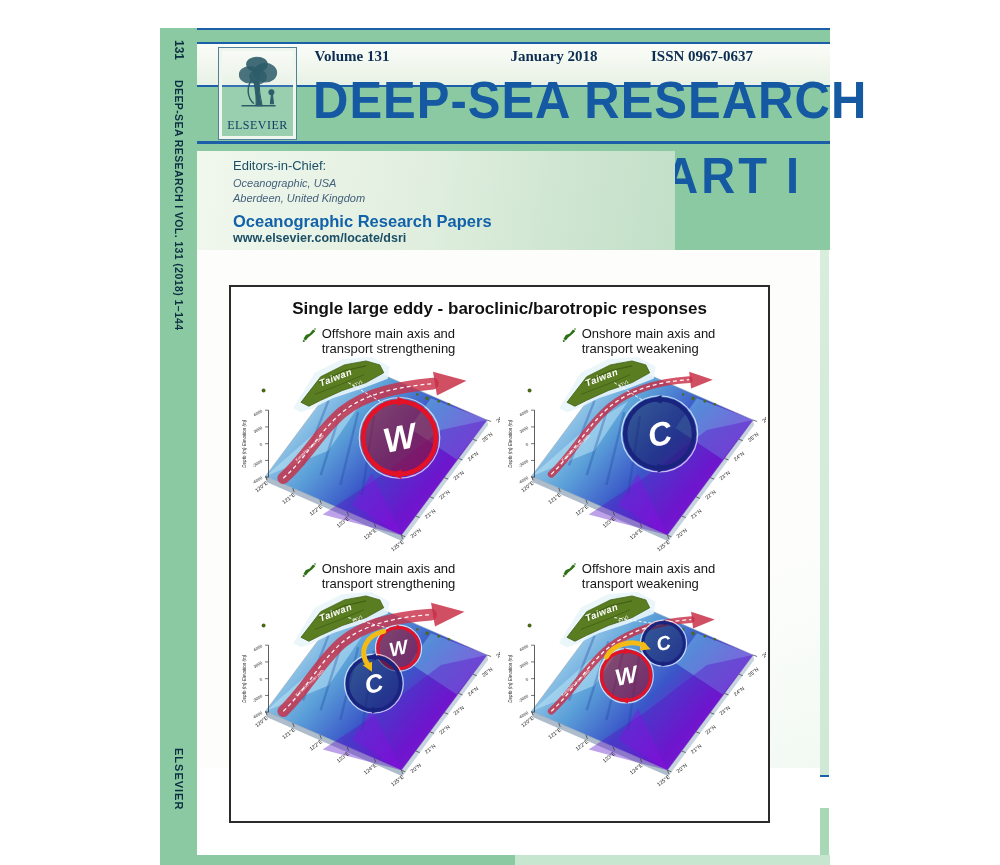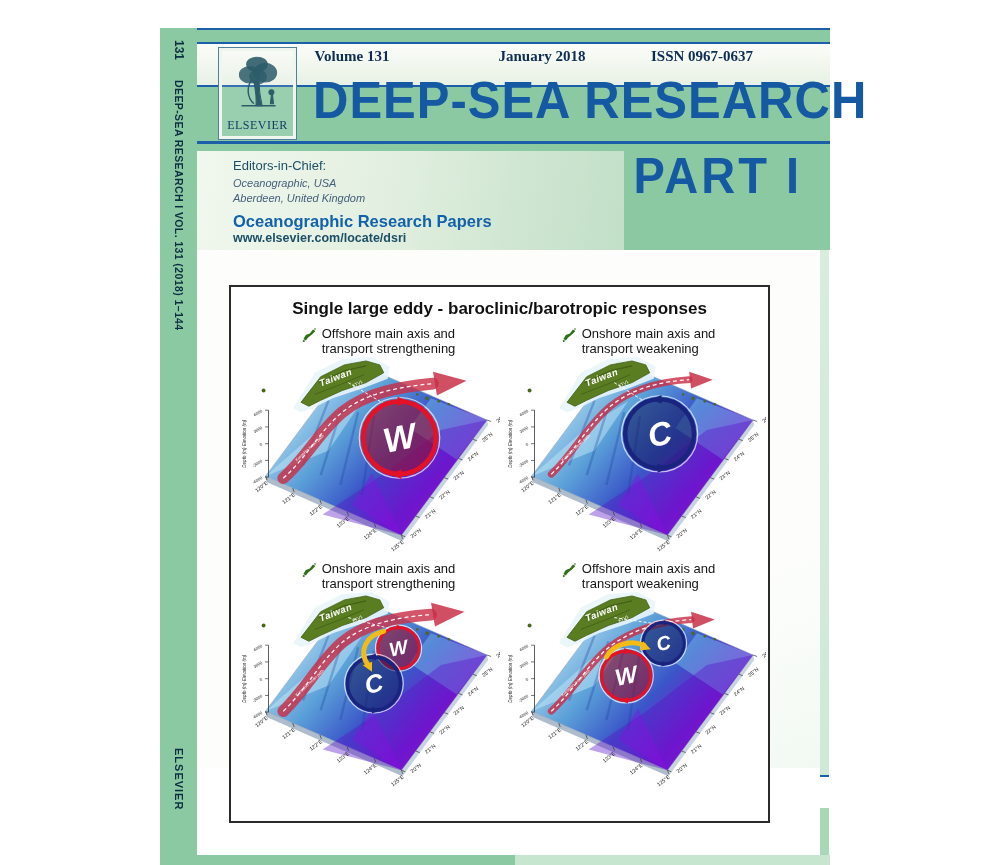--- a/index.html
+++ b/index.html
@@ -13,35 +13,35 @@
   .spine-num { top:12px; font-size:12px; font-weight:bold; }
   .spine-title { top:52px; font-size:10.5px; font-weight:bold; letter-spacing:.4px; }
   .spine-pub { bottom:55px; font-size:11px; font-weight:bold; letter-spacing:1px; }
 
   
   .header { position:absolute; left:197px; top:28px; width:633px; height:222px; background:#8bc9a3; border-top:2px solid #1b5fa8; }
   .band { position:absolute; left:0; right:0; top:12px; height:45px;
     background:linear-gradient(#fbfdf8,#e7f1e5); border-top:2px solid #1b5fa8; border-bottom:2px solid #1b5fa8; }
   .band span { position:absolute; top:4px; transform:translateX(-50%);
     font-family:"Liberation Serif", serif; font-weight:bold; font-size:15px; color:#0d2d52; white-space:nowrap; }
-  .band .b1 { left:155px; } .band .b2 { left:345px; } .band .b3 { left:505px; }
+  .band .b1 { left:155px; } .band .b2 { left:357px; } .band .b3 { left:505px; }
 
   .logo-box { position:absolute; left:21px; top:17px; width:79px; height:93px;
     border:1px solid #51809a; box-shadow:inset 0 0 0 3px #eef6ee; background:rgba(255,255,255,.12);
     display:flex; flex-direction:column; align-items:center; justify-content:flex-end; }
   .logo-name { font-family:"Liberation Serif", serif; font-size:12px; color:#12375e; letter-spacing:.5px; margin-bottom:6px; }
   .logo-tree { position:absolute; top:4px; left:50%; transform:translateX(-50%); }
 
   .journal-title { position:absolute; left:116px; right:6px; top:42px; text-align:center;
     font-size:49px; font-weight:bold; color:#1459a2; letter-spacing:1px; transform:scaleY(1.04); white-space:nowrap; }
   .rule { position:absolute; left:0; right:0; top:111px; height:3px; background:#1b5fa8; }
   .part-title { position:absolute; right:28px; top:118px; font-size:47px; font-weight:bold;
     color:#1459a2; letter-spacing:3px; transform:scaleY(1.05); }
 
-  .editors { position:absolute; left:0; top:121px; width:427px; height:101px; padding:7px 0 0 36px;
+  .editors { position:absolute; left:0; top:121px; width:478px; height:101px; padding:7px 0 0 36px;
     background:linear-gradient(100deg,#f1f8ee 0%, #e2efe0 45%, #cfe6d2 75%, #c2dfc8 100%); }
   .ed-heading { font-size:13px; color:#1c4f66; margin-bottom:4px; }
   .ed-name { font-size:14.5px; font-weight:bold; color:#1262aa; line-height:16px; }
   .ed-affil { font-size:11px; font-style:italic; color:#44607a; line-height:13px; margin-bottom:2px; }
   .ed-ocean { font-size:16.5px; font-weight:bold; color:#1262aa; margin-top:7px; }
   .ed-url { font-size:12.5px; font-weight:bold; color:#1c4f66; }
 
   
   .bodyarea { position:absolute; left:197px; top:250px; width:623px; height:518px;
     background:linear-gradient(160deg,#fdfefc 70%, #f2f9f2 100%); }

